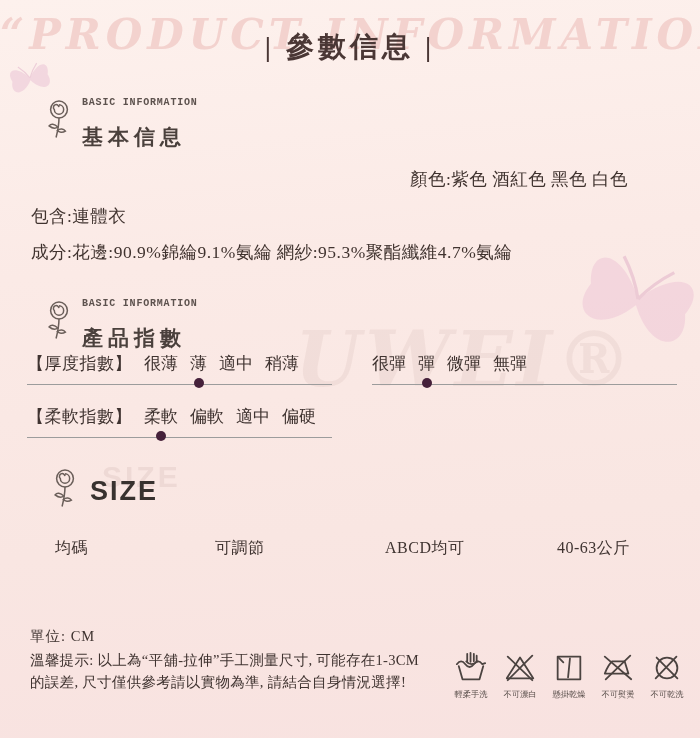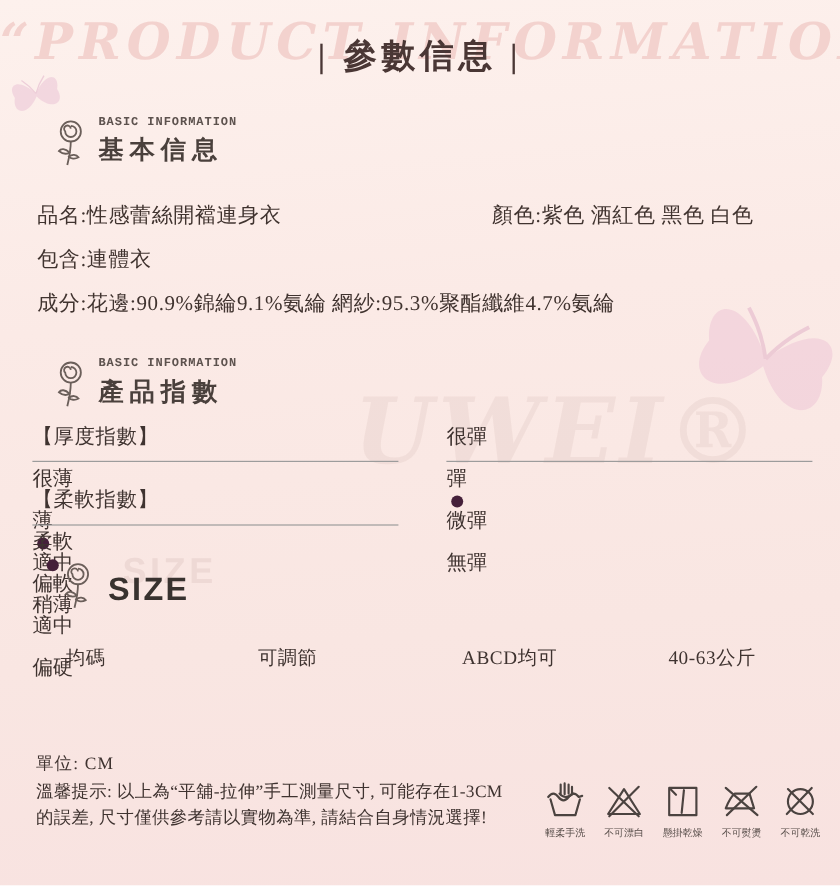--- a/index.html
+++ b/index.html
@@ -38,35 +38,35 @@
 
   
   .sec-header { position:absolute; left:44px; display:flex; align-items:flex-start; }
   .sec-header .rose { width:30px; height:42px; margin-right:8px; margin-top:2px; flex:none; }
   .eyebrow {
     font-family:Liberation Mono, monospace;
     font-size:10px; font-weight:bold; letter-spacing:0.8px; color:#5d524e;
   }
   .sec-title {
     font-family:"Liberation Sans","DejaVu Sans",sans-serif;
-    font-size:21px; font-weight:600; letter-spacing:5px; color:#4a403c; margin-top:3px;
+    font-size:21px; font-weight:600; letter-spacing:5px; color:#4a403c; margin-top:15px;
   }
 
   
   .p-row { position:absolute; font-size:17.5px; color:#40332f; letter-spacing:0.5px; white-space:nowrap; }
 
   
   .index-grid {
     position:absolute; left:27px; top:352px; width:650px;
     display:grid; grid-template-columns:305px 305px; column-gap:40px; row-gap:20px;
   }
   .index-row {
     position:relative; display:flex; align-items:baseline; gap:12px;
     font-size:17px; color:#3f3330; white-space:nowrap;
-    padding-bottom:8px; border-bottom:1px solid #9c9c9c; height:33px;flex-direction:column;
+    padding-bottom:8px; border-bottom:1px solid #9c9c9c; height:33px;
   }
   .idx-label { letter-spacing:0.5px; }
   .opt { position:relative; display:inline-block; }
   .opt.selected::after {
     content:""; position:absolute; left:50%; bottom:-13px; transform:translateX(-50%);
     width:10px; height:10px; border-radius:50%; background:#45203a;
   }
 
   
   .size-header { position:absolute; left:50px; top:462px; }
@@ -139,21 +139,20 @@
       <path d="M12 16 C12 21 11.2 26 9.5 33"></path>
       <path d="M11 24 C8 21 5 21 3.5 23 C6 25 9 25.5 11 24 Z"></path>
       <path d="M10.6 27 C13 25 16 25.5 17.5 27.5 C15 29 12 28.6 10.6 27 Z"></path>
     </svg>
     <div>
       <div class="eyebrow">BASIC INFORMATION</div>
       <div class="sec-title">基本信息</div>
     </div>
   </div>
 
-  <div class="p-row" style="left:31px; top:167px;">品名:性感蕾絲開襠連身衣</div>
   <div class="p-row" style="left:410px; top:167px;">顏色:紫色 酒紅色 黑色 白色</div>
   <div class="p-row" style="left:31px; top:204px;">包含:連體衣</div>
   <div class="p-row" style="left:31px; top:240px;">成分:花邊:90.9%錦綸9.1%氨綸 網紗:95.3%聚酯纖維4.7%氨綸</div>
 
   <div class="sec-header" style="top:298px">
     <svg class="rose" viewBox="0 0 24 36">
       <circle cx="12" cy="9" r="7.2"></circle>
       <path d="M12 5 a4 4 0 1 1 -4 4 a2.4 2.4 0 1 1 4 -2"></path>
       <path d="M12 16 C12 21 11.2 26 9.5 33"></path>
       <path d="M11 24 C8 21 5 21 3.5 23 C6 25 9 25.5 11 24 Z"></path>

